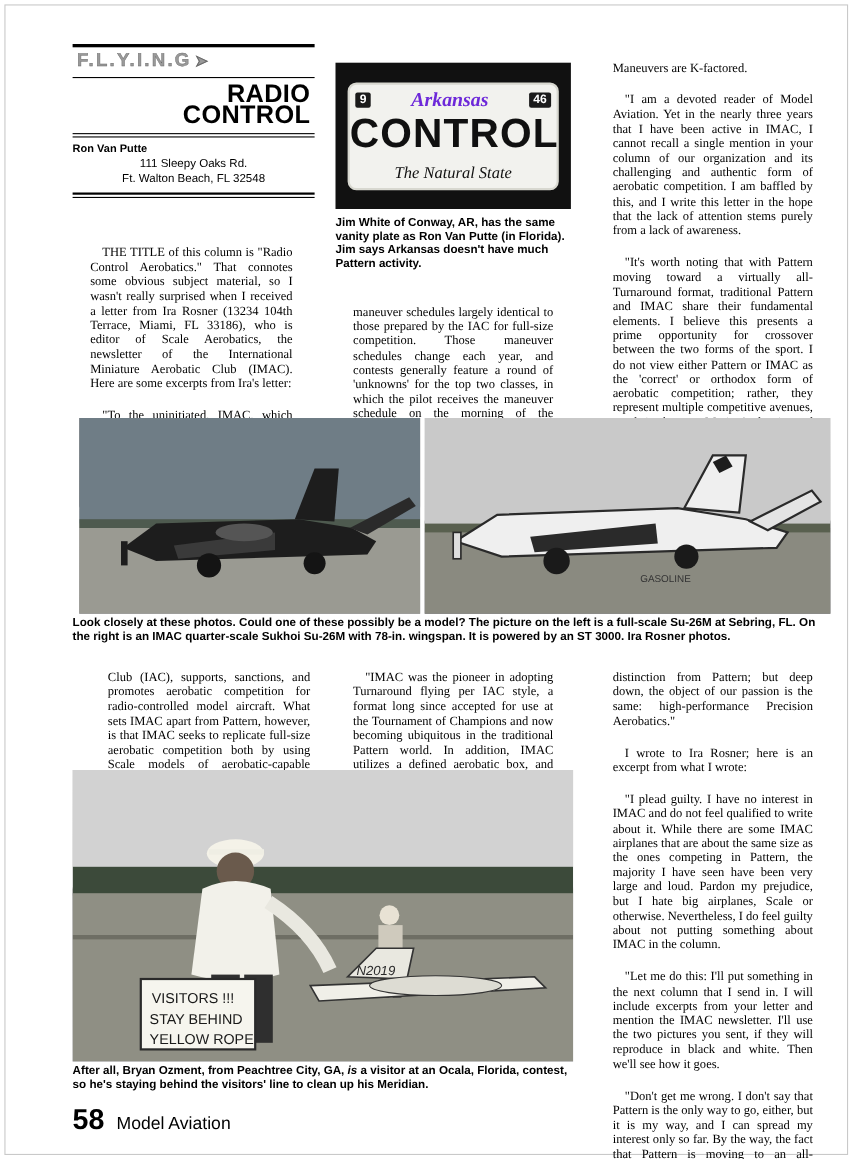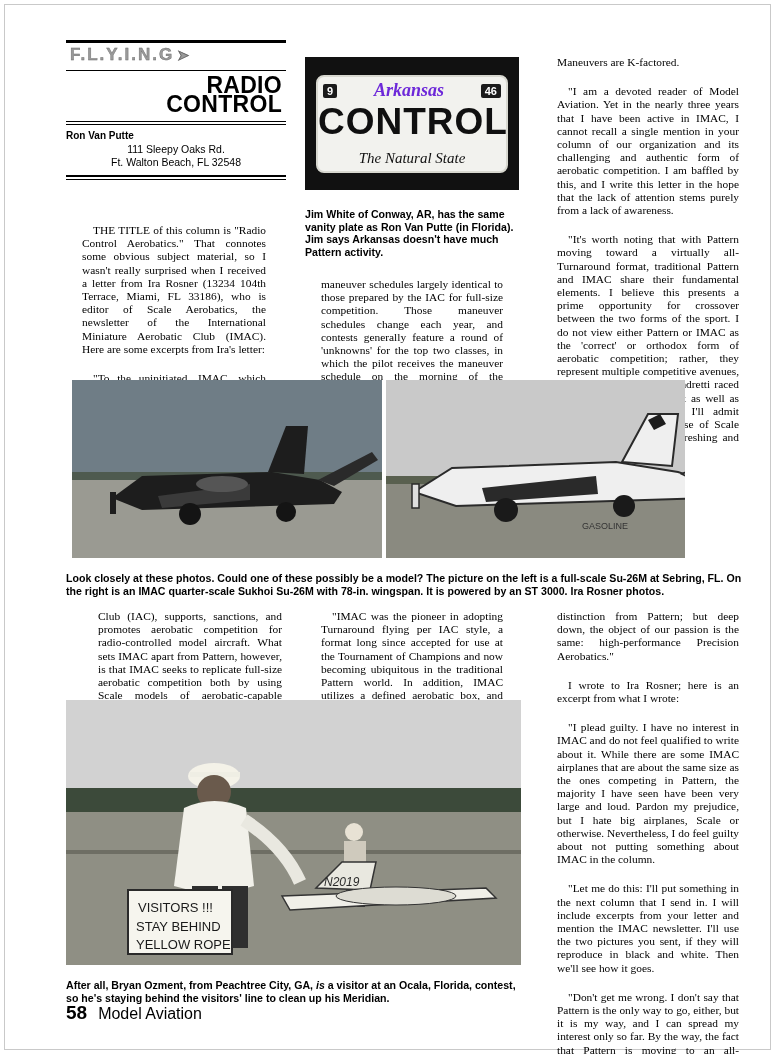--- a/index.html
+++ b/index.html
@@ -119,21 +119,20 @@
     background: #8d8d8d;
     overflow: hidden;
   }
   .caption {
     position: absolute;
     font-family: "Liberation Sans", sans-serif;
     font-weight: bold;
     font-size: 10.6px;
     line-height: 12.6px;
     color: #000;
-    margin-top: 12px;
   }
   .caption i { font-style: italic; }
 
   
   #plate-photo {
     left: 305px; top: 57px; width: 214px; height: 133px;
     background: #111;
   }
   .plate {
     position: absolute;
@@ -181,41 +180,41 @@
     color: #111;
   }
   #plate-caption { left: 305px; top: 196px; width: 214px; }
 
   
   #planes-left {
     left: 72px; top: 380px; width: 310px; height: 178px;
     background: linear-gradient(#7e7e7e, #6d6d6d 45%, #9b9b9b 46%, #8a8a8a);
   }
   #planes-right {
-    left: 386px; top: 380px; width: 299px; height: 178px;
+    left: 386px; top: 380px; width: 369px; height: 178px;
     background: linear-gradient(#cfcfcf, #bdbdbd 52%, #7e7e7e 53%, #6f6f6f);
   }
   #planes-caption { left: 66px; top: 560px; width: 690px; }
 
   
   #ozment-photo {
     left: 66px; top: 700px; width: 455px; height: 265px;
     background: linear-gradient(#c8c8c8, #b4b4b4 40%, #585858 41%, #6d6d6d 60%, #8d8d8d);
   }
   #ozment-caption { left: 66px; top: 967px; width: 455px; }
 
   
   .footer {
     position: absolute;
     left: 66px; top: 1002px;
     display: flex; align-items: baseline; gap: 11px;
   }
   .folio {
     font-family: "Liberation Sans", sans-serif;
-    font-weight: bold; font-size: 19px;
+    font-weight: bold; font-size: 26px;
   }
   .mag {
     font-family: "Liberation Sans", sans-serif;
     font-size: 16px;
   }
   .page-border {
     position: absolute;
     left: 4px; top: 4px;
     width: 767px; height: 1046px;
     border: 1px solid #c9c9c9;

